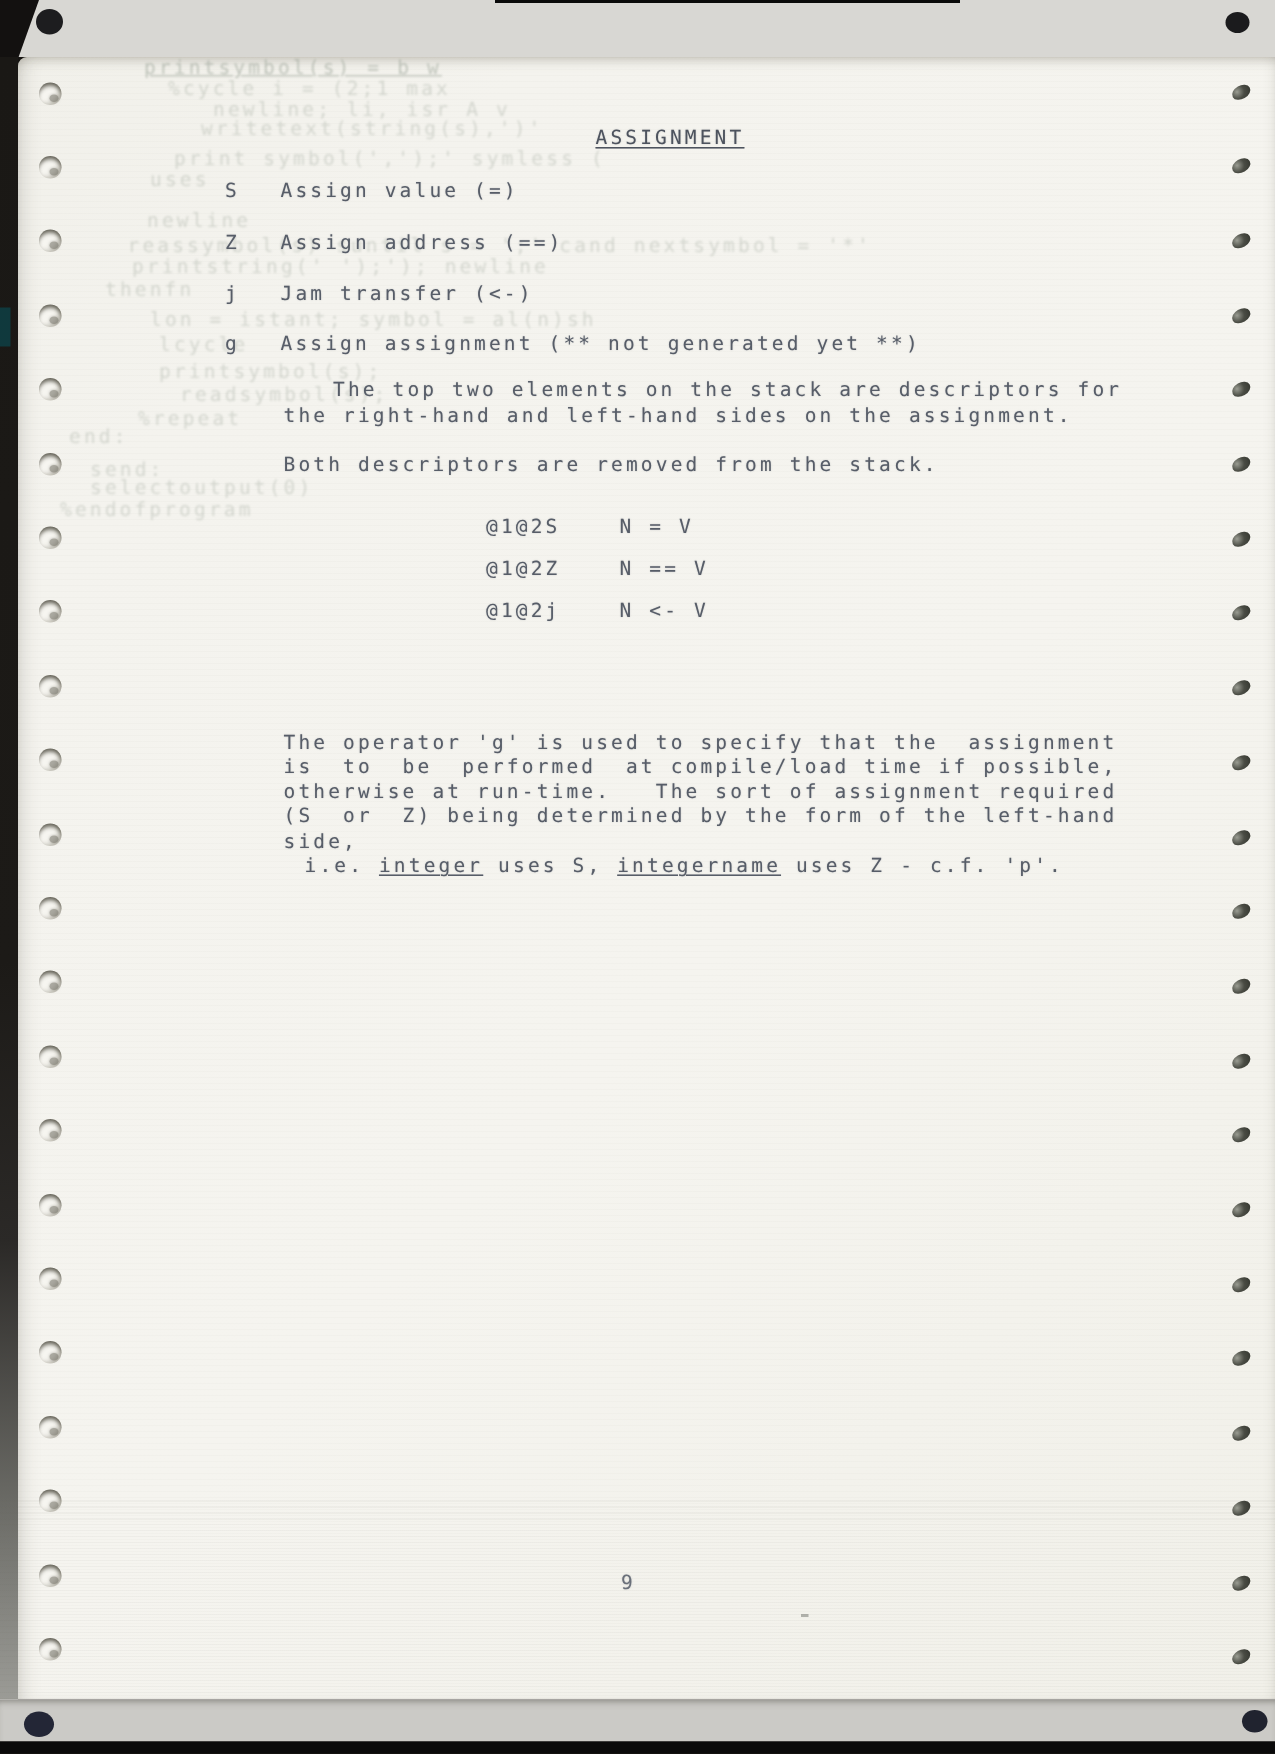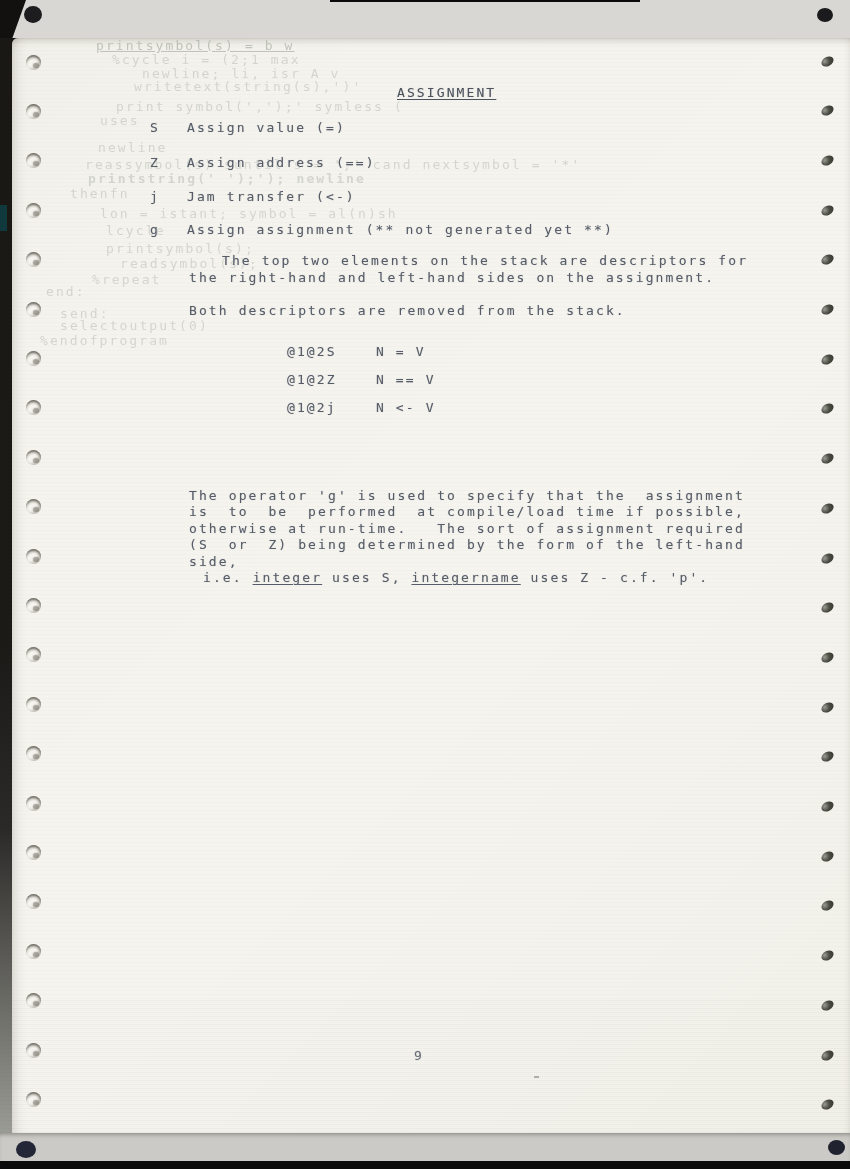--- a/index.html
+++ b/index.html
@@ -43,21 +43,21 @@
      transform:rotate(-30deg);}
 
   
   .ink{position:absolute;color:#575d68;font-size:13px;line-height:14px;letter-spacing:2.1px;
        white-space:pre;text-shadow:0 0 1px rgba(87,93,104,.35);}
   .title{left:397px;top:86px;color:#4d535e;text-decoration:underline;
          text-underline-offset:2px;text-decoration-thickness:1.3px;}
   .op-row{position:absolute;left:150px;}
   .op-sym{display:inline-block;width:37px;}
   .ex-row{position:absolute;left:287px;}
-  .ex-code{display:inline-block;width:89px;}
+  .ex-code{display:inline-block;width:89px;margin-left:37px;}
   .u{text-decoration:underline;text-underline-offset:2px;text-decoration-thickness:1.2px;}
   .page-num{left:414px;top:1049px;color:#6a707a;}
   .speck{position:absolute;left:534px;top:1076px;width:5px;height:2px;background:rgba(110,112,105,.5);}
 
   
   .ghost{position:absolute;color:#97a094;font-size:13px;letter-spacing:2.1px;white-space:pre;
          opacity:.34;filter:blur(.6px);}
   .ghost-strong{opacity:.55;text-decoration:underline;}
 </style>
 </head>
@@ -132,21 +132,21 @@
 
   <div id="ghost-layer">
       <div class="ghost ghost-strong" style="left: 96px; top: 38px;">printsymbol(s) = b w</div>
       <div class="ghost" style="left: 112px; top: 52px;">%cycle i = (2;1 max</div>
       <div class="ghost" style="left: 142px; top: 66px;">newline; li, isr A v</div>
       <div class="ghost" style="left: 134px; top: 79px;">writetext(string(s),')'</div>
       <div class="ghost" style="left: 116px; top: 99px;">print symbol(',');' symless (</div>
       <div class="ghost" style="left: 100px; top: 113px;">uses</div>
       <div class="ghost" style="left: 98px; top: 140px;">newline</div>
       <div class="ghost" style="left: 85px; top: 157px; text-align: center;">reassymbol(s) suntil s = ';' cand nextsymbol = '*'</div>
-      <div class="ghost" style="left: 88px; top: 171px; font-weight: bold;">printstring(' ');'); newline</div>
+      <div class="ghost" style="left: 88px; top: 171px;">printstring(' ');'); newline</div>
       <div class="ghost" style="left: 70px; top: 186px;">thenfn</div>
       <div class="ghost" style="left: 100px; top: 206px;">lon = istant; symbol = al(n)sh</div>
       <div class="ghost" style="left: 106px; top: 223px;">lcycle</div>
       <div class="ghost" style="left: 106px; top: 241px;">printsymbol(s);</div>
       <div class="ghost" style="left: 120px; top: 256px;">readsymbol(s);</div>
       <div class="ghost" style="left: 92px; top: 272px;">%repeat</div>
       <div class="ghost" style="left: 46px; top: 284px;">end:</div>
       <div class="ghost" style="left: 60px; top: 306px;">send:</div>
       <div class="ghost" style="left: 60px; top: 318px;">selectoutput(0)</div>
       <div class="ghost" style="left: 40px; top: 333px;">%endofprogram</div>

